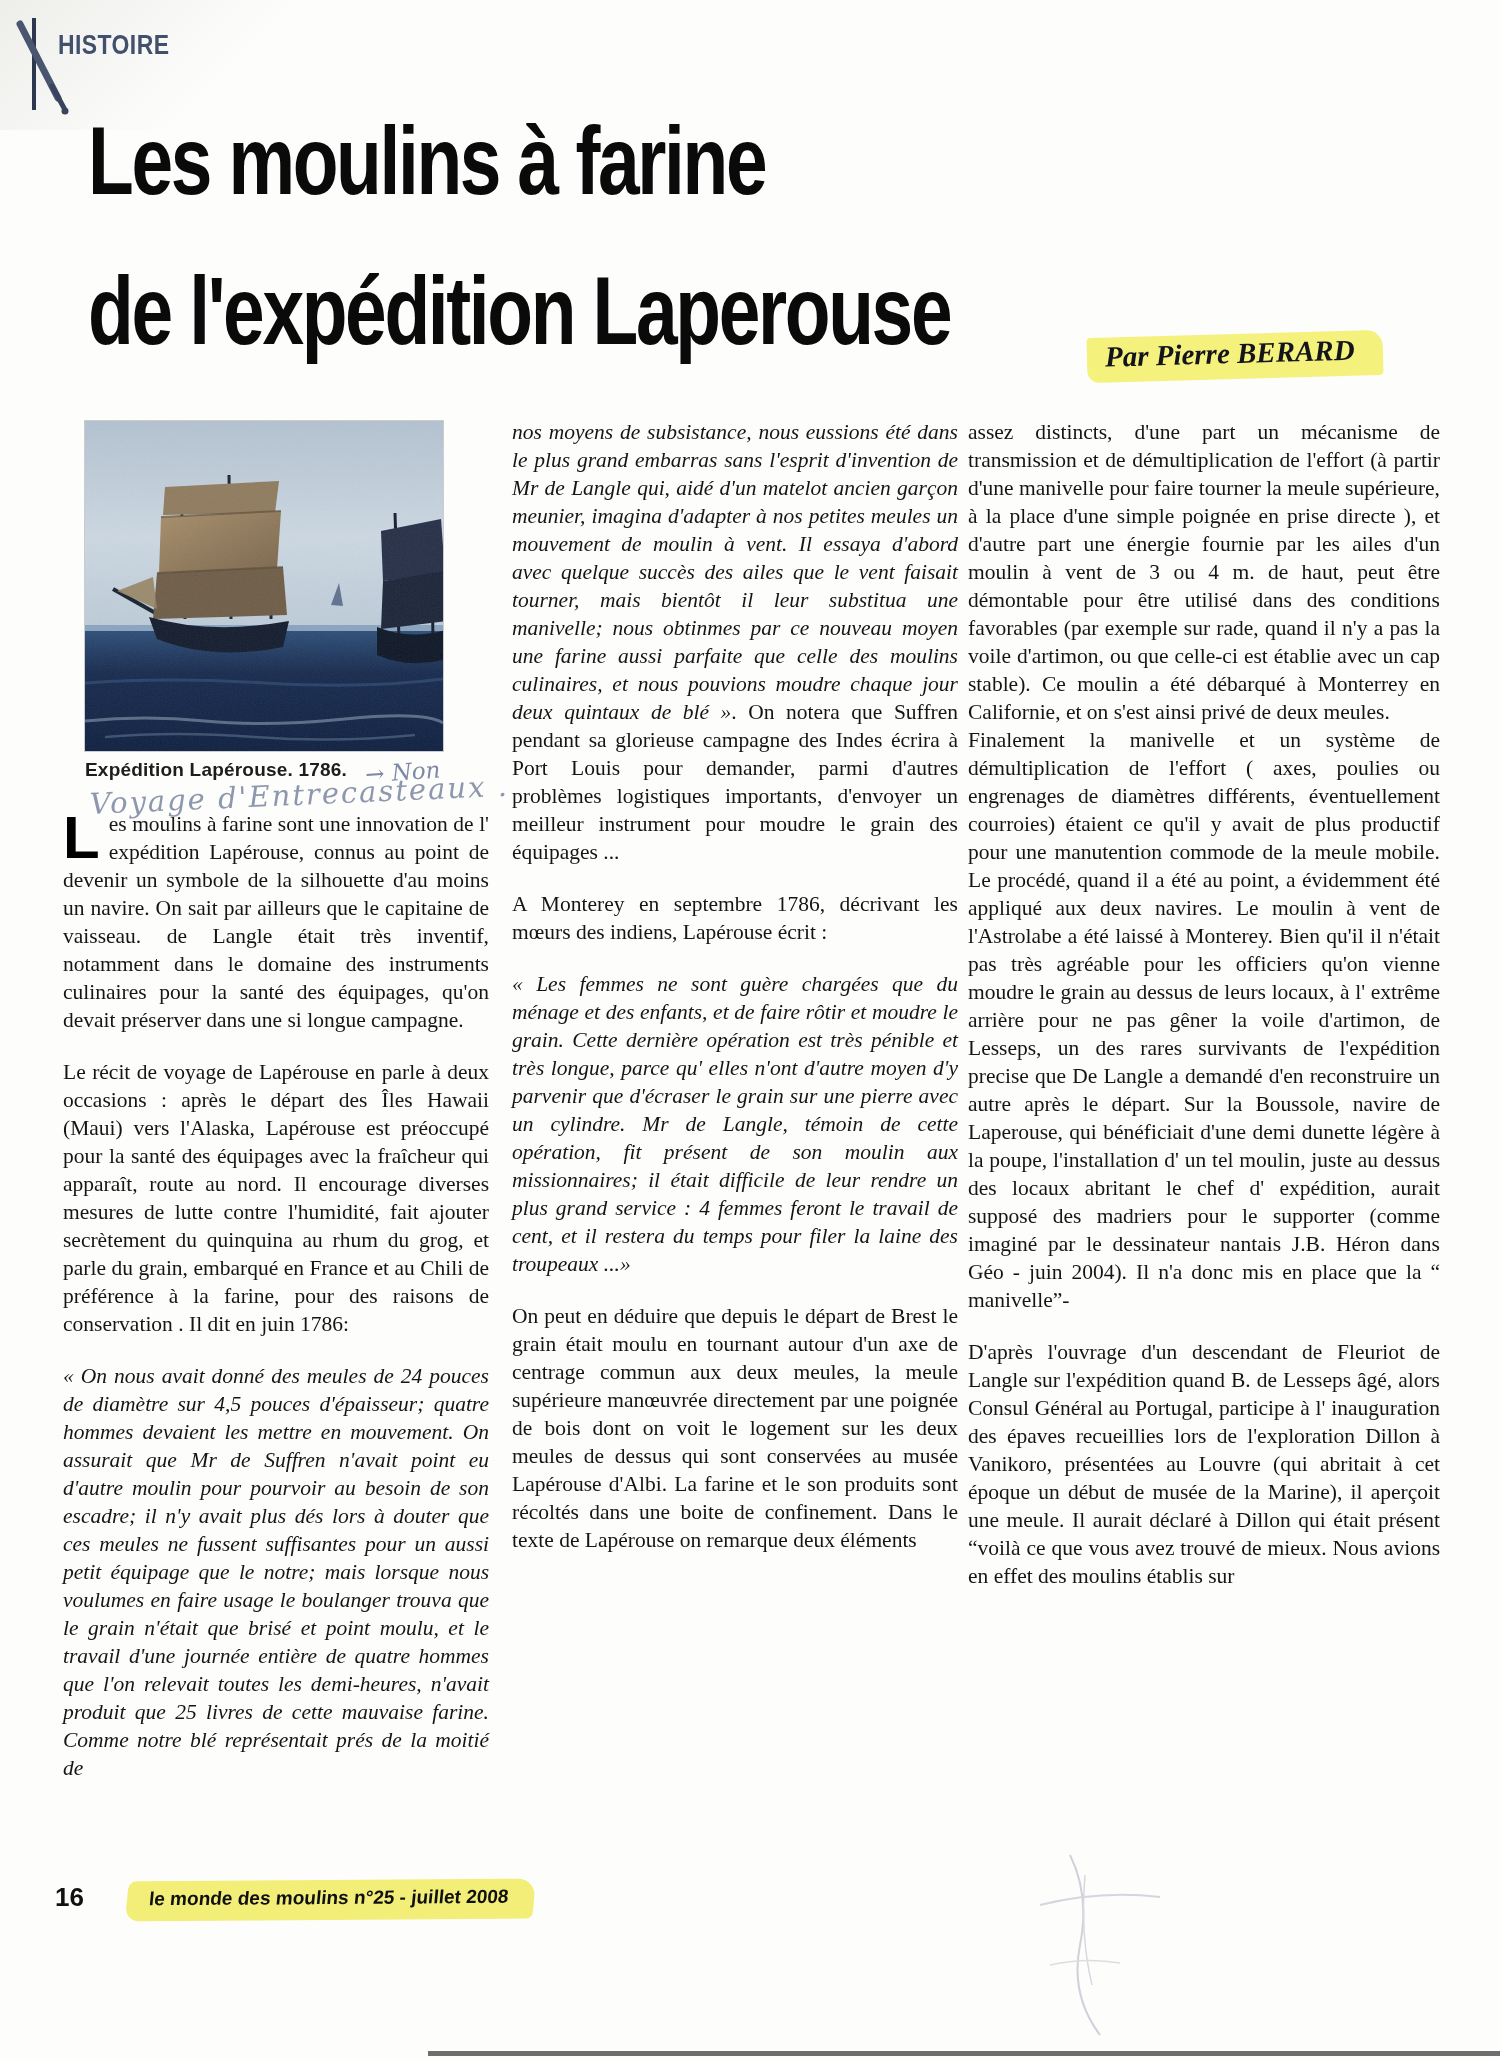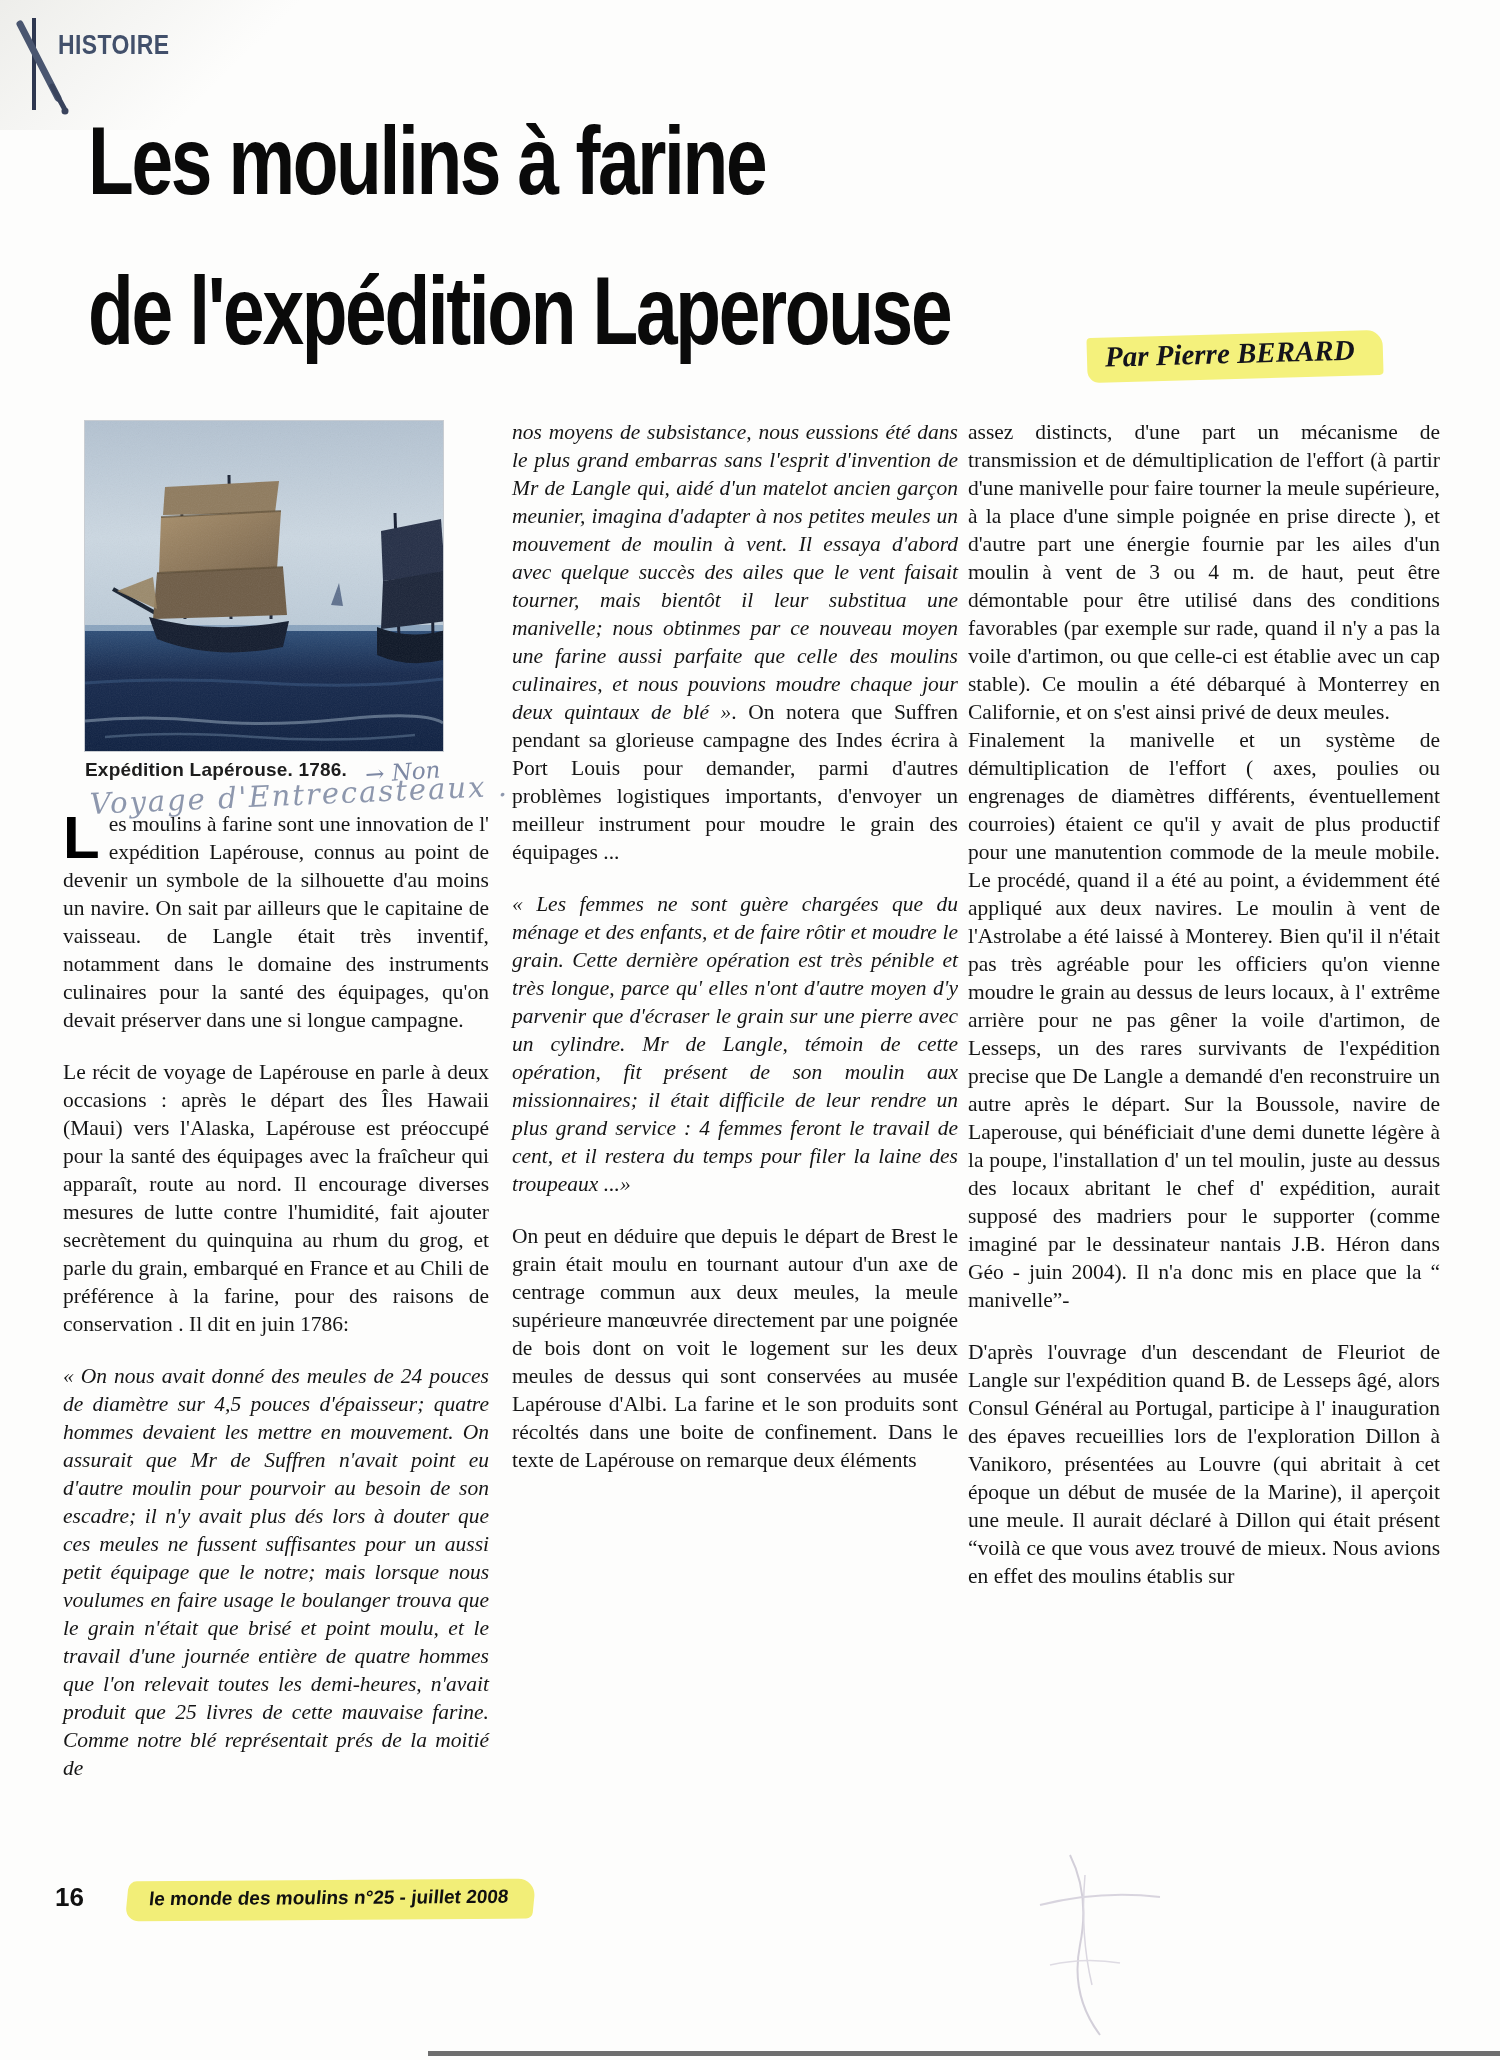--- a/index.html
+++ b/index.html
@@ -172,20 +172,21 @@
     </figcaption>
   </figure>
 
   <section class="col col-left">
       <p class="para"><span class="dropcap">L</span><span>es moulins à farine sont une innovation de l' expédition Lapérouse, connus au point de devenir un symbole de la silhouette d'au moins un navire. On sait par ailleurs que le capitaine de vaisseau. de Langle était très inventif, notamment dans le domaine des instruments culinaires pour la santé des équipages, qu'on devait préserver dans une si longue campagne.</span></p>
       <p class="para"><span>Le récit de voyage de Lapérouse en parle à deux occasions : </span><span class="b">après le départ des Îles Hawaii (Maui) vers l'Alaska</span><span>, Lapérouse est préoccupé pour la santé des équipages avec la fraîcheur qui apparaît, route au nord. Il encourage diverses mesures de lutte contre l'humidité, fait ajouter secrètement du quinquina au rhum du grog, et parle du grain, embarqué en France et au Chili de préférence à la farine, pour des raisons de conservation . Il dit en juin 1786:</span></p>
       <p class="para quote"><span>« On nous avait donné des meules de 24 pouces de diamètre sur 4,5 pouces d'épaisseur; quatre hommes devaient les mettre en mouvement. On assurait que Mr de Suffren n'avait point eu d'autre moulin pour pourvoir au besoin de son escadre; il n'y avait plus dés lors à douter que ces meules ne fussent suffisantes pour un aussi petit équipage que le notre; mais lorsque nous voulumes en faire usage le boulanger trouva que le grain n'était que brisé et point moulu, et le travail d'une journée entière de quatre hommes que l'on relevait toutes les demi-heures, n'avait produit que 25 livres de cette mauvaise farine. Comme notre blé représentait </span><span class="b">prés de la moitié de</span></p>
     </section>
   <section class="col col-middle">
       <p class="para"><span class="b i">nos moyens de subsistance</span><span class="i">, nous eussions été dans le plus grand embarras sans l'esprit d'invention de Mr de Langle qui, aidé d'un matelot ancien garçon meunier, imagina d'adapter à nos petites meules un </span><span class="b i">mouvement</span><span class="i"> de moulin à vent. Il essaya d'abord avec quelque succès des ailes que le vent faisait tourner, </span><span class="b i">mais bientôt il leur substitua une manivelle</span><span class="i">; nous obtinmes par ce nouveau moyen une farine aussi parfaite que celle des moulins culinaires, et nous pouvions moudre chaque jour deux quintaux de blé »</span><span>. On notera que Suffren pendant sa glorieuse campagne des Indes écrira à Port Louis pour demander, parmi d'autres problèmes logistiques importants, d'envoyer un meilleur instrument pour moudre le grain des équipages ...</span></p>
+      <p class="para"><span>A Monterey en septembre 1786, décrivant les mœurs des indiens, Lapérouse écrit :</span></p>
       <p class="para quote"><span>« Les femmes ne sont guère chargées que du ménage et des enfants, et de faire rôtir et moudre le grain. Cette dernière opération est très pénible et très longue, parce qu' elles n'ont d'autre moyen d'y parvenir que d'écraser le grain sur une pierre avec un cylindre. Mr de Langle, témoin de cette opération, fit présent de son moulin aux missionnaires; il était difficile de leur rendre un plus grand service : 4 femmes feront le travail de cent, et il restera du temps pour filer la laine des troupeaux ...»</span></p>
       <p class="para"><span>On peut en déduire que depuis le départ de Brest le grain était moulu en tournant autour d'un axe de centrage commun aux deux meules, la meule supérieure manœuvrée directement par une poignée de bois dont on voit le logement sur les deux meules de dessus qui sont conservées au musée Lapérouse d'Albi. La farine et le son produits sont récoltés dans une boite de confinement. Dans le texte de Lapérouse on remarque deux éléments</span></p>
     </section>
   <section class="col col-right">
       <p class="para"><span>assez distincts, d'une part un </span><span class="b">mécanisme de transmission et de démultiplication de l'effort</span><span> (à partir d'une manivelle pour faire tourner la meule supérieure,  à la place d'une simple poignée en prise directe ), et d'autre part une énergie fournie par les ailes d'un moulin à vent de 3 ou 4 m. de haut, peut être démontable pour être utilisé dans des conditions favorables (par exemple sur rade, quand il n'y a pas la voile d'artimon, ou que celle-ci est établie avec un cap stable). Ce moulin a été débarqué à Monterrey en Californie, et on s'est ainsi privé de deux meules.</span></p>
       <p class="para tight"><span>Finalement la manivelle et un système de démultiplication de l'effort ( axes, poulies ou engrenages de diamètres différents, éventuellement courroies) étaient ce qu'il y avait de plus productif pour une manutention commode de la meule mobile. Le procédé, quand il a été au point, a évidemment été appliqué aux deux navires. Le moulin à vent de l'Astrolabe a été laissé à Monterey. Bien qu'il il n'était pas très agréable pour les officiers qu'on vienne moudre le grain au dessus de leurs locaux, à l' extrême arrière pour ne pas gêner la voile d'artimon, de Lesseps, un des rares survivants de l'expédition precise que De Langle a demandé d'en reconstruire un autre après le départ. Sur la Boussole, navire de Laperouse, qui bénéficiait d'une demi dunette légère à la poupe, l'installation d' un tel moulin, juste au dessus des locaux abritant le chef d' expédition, aurait supposé des madriers pour le supporter (comme imaginé par le dessinateur nantais J.B. Héron dans Géo - juin 2004). Il n'a donc mis en place que la “ manivelle”-</span></p>
       <p class="para"><span>D'après l'ouvrage d'un descendant de Fleuriot de Langle sur l'expédition quand B. de Lesseps âgé, alors Consul Général au Portugal, participe à l' inauguration des épaves recueillies lors de l'exploration Dillon à Vanikoro, présentées au Louvre (qui abritait à cet époque  un début de musée de la Marine), il aperçoit une meule. Il aurait déclaré à Dillon qui était présent “voilà ce que vous avez trouvé de mieux. Nous avions en effet des moulins établis sur</span></p>
     </section>
 
   <span class="pagenum">16</span>

